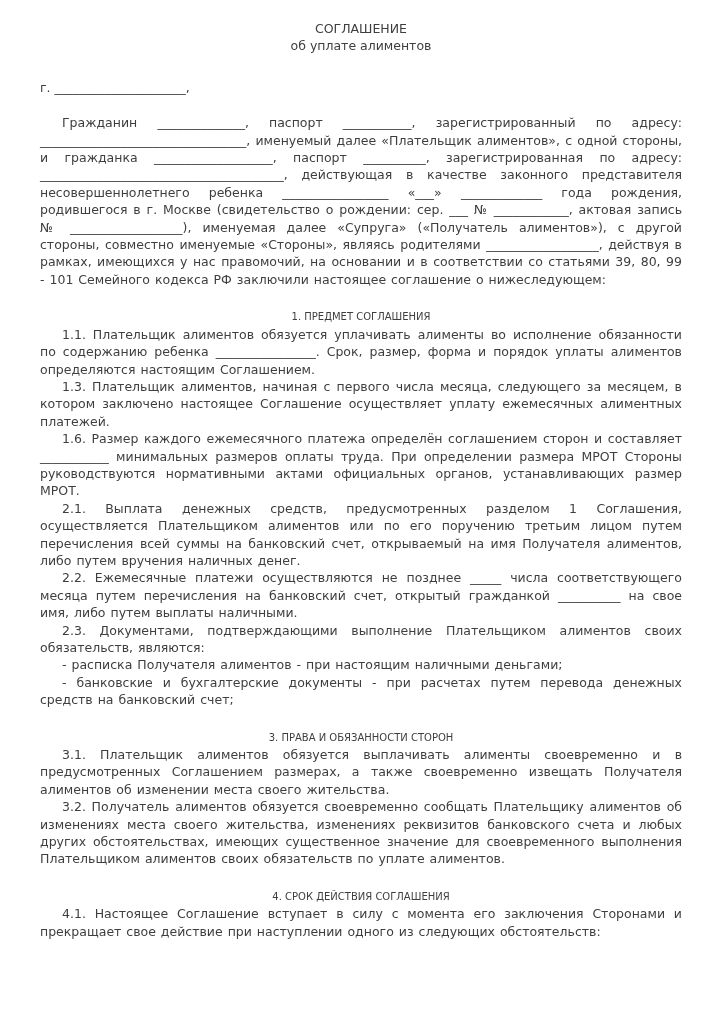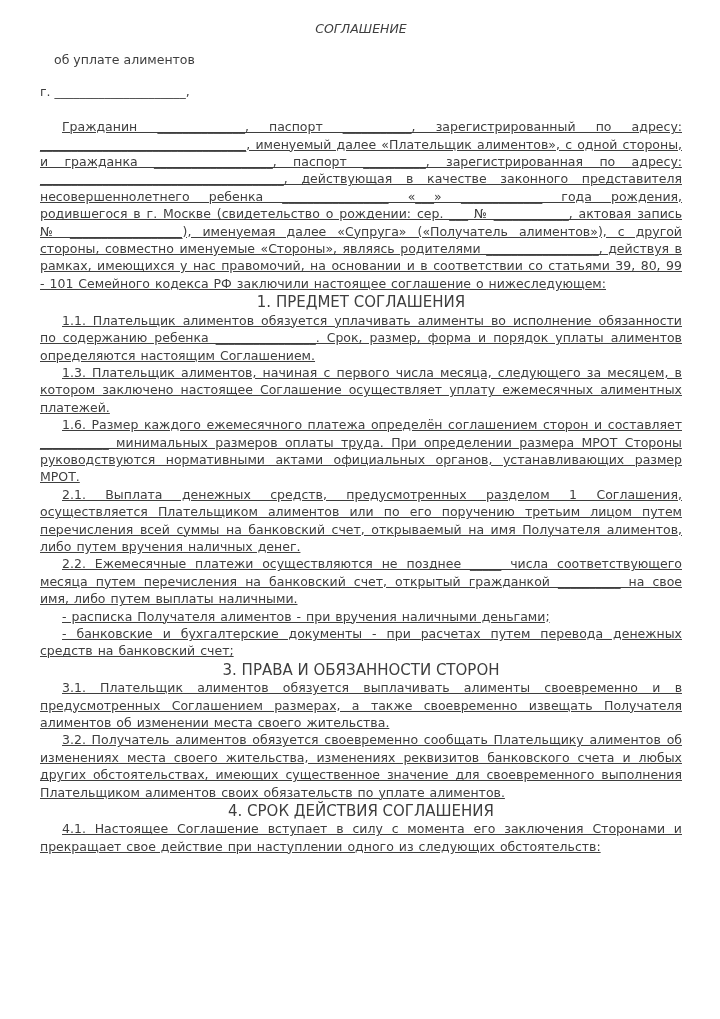--- a/index.html
+++ b/index.html
@@ -19,42 +19,41 @@
     width: 720px;
     height: 1019px;
     padding: 20px 38px 0 40px;
     font-size: 12.5px;
     line-height: 17.4px;
     background: #ffffff;
   }
   .doc-title {
     text-align: center;
     margin: 0;
-    font-style: italic;
   }
   .doc-subtitle {
-    margin: 14px;
+    text-align: center;
+    margin: 0;
   }
   .place-date-row {
     display: flex;
     justify-content: space-between;
-    margin-top: 7px;
+    margin-top: 24px;
     margin-bottom: 18px;
     white-space: nowrap;
   }
   p.body-p {
     margin: 0;
     text-align: justify;
     text-indent: 22px;
     word-spacing: 1px;
-    text-decoration: underline;
   }
   .sec-heading {
-    margin: 2px 0 0 0;
-    font-size: 15px;
+    margin: 20px 0 0 0;
+    font-size: 10px;
     font-weight: normal;
     text-align: center;
   }
 </style>
 </head>
 <body>
 
 <div class="page">
 
   <div class="doc-title">СОГЛАШЕНИЕ</div>
@@ -66,21 +65,22 @@
 
   <p class="body-p">Гражданин ______________, паспорт ___________, зарегистрированный по адресу: _________________________________, именуемый далее «Плательщик алиментов», с одной стороны, и гражданка ___________________, паспорт __________, зарегистрированная по адресу: _______________________________________, действующая в качестве законного представителя несовершеннолетнего ребенка _________________ «___» _____________ года рождения, родившегося в г. Москве (свидетельство о рождении: сер. ___ № ____________, актовая запись № __________________), именуемая далее «Супруга» («Получатель алиментов»), с другой стороны, совместно именуемые «Стороны», являясь родителями __________________, действуя в рамках, имеющихся у нас правомочий, на основании и в соответствии со статьями 39, 80, 99 - 101 Семейного кодекса РФ заключили настоящее соглашение о нижеследующем:</p>
 
   <h2 class="sec-heading">1. ПРЕДМЕТ СОГЛАШЕНИЯ</h2>
   <p class="body-p">1.1. Плательщик алиментов обязуется уплачивать алименты во исполнение обязанности по содержанию ребенка ________________. Срок, размер, форма и порядок уплаты алиментов определяются настоящим Соглашением.</p>
   <p class="body-p">1.3. Плательщик алиментов, начиная с первого числа месяца, следующего за месяцем, в котором заключено настоящее Соглашение осуществляет уплату ежемесячных алиментных платежей.</p>
   <p class="body-p">1.6. Размер каждого ежемесячного платежа определён соглашением сторон и составляет ___________ минимальных размеров оплаты труда. При определении размера МРОТ Стороны руководствуются нормативными актами официальных органов, устанавливающих размер МРОТ.</p>
 
   <p class="body-p">2.1. Выплата денежных средств, предусмотренных разделом 1 Соглашения, осуществляется Плательщиком алиментов или по его поручению третьим лицом путем перечисления всей суммы на банковский счет, открываемый на имя Получателя алиментов, либо путем вручения наличных денег.</p>
   <p class="body-p">2.2. Ежемесячные платежи осуществляются не позднее _____ числа соответствующего месяца путем перечисления на банковский счет, открытый гражданкой __________ на свое имя, либо путем выплаты наличными.</p>
-  <p class="body-p">- расписка Получателя алиментов - при вручения наличными деньгами;</p>
+  <p class="body-p">2.3. Документами, подтверждающими выполнение Плательщиком алиментов своих обязательств, являются:</p>
+  <p class="body-p">- расписка Получателя алиментов - при настоящим наличными деньгами;</p>
   <p class="body-p">- банковские и бухгалтерские документы - при расчетах путем перевода денежных средств на банковский счет;</p>
 
   <h2 class="sec-heading">3. ПРАВА И ОБЯЗАННОСТИ СТОРОН</h2>
   <p class="body-p">3.1. Плательщик алиментов обязуется выплачивать алименты своевременно и в предусмотренных Соглашением размерах, а также своевременно извещать Получателя алиментов об изменении места своего жительства.</p>
   <p class="body-p">3.2. Получатель алиментов обязуется своевременно сообщать Плательщику алиментов об изменениях места своего жительства, изменениях реквизитов банковского счета и любых других обстоятельствах, имеющих существенное значение для своевременного выполнения Плательщиком алиментов своих обязательств по уплате алиментов.</p>
 
   <h2 class="sec-heading">4. СРОК ДЕЙСТВИЯ СОГЛАШЕНИЯ</h2>
   <p class="body-p">4.1. Настоящее Соглашение вступает в силу с момента его заключения Сторонами и прекращает свое действие при наступлении одного из следующих обстоятельств:</p>
 
 </div>

